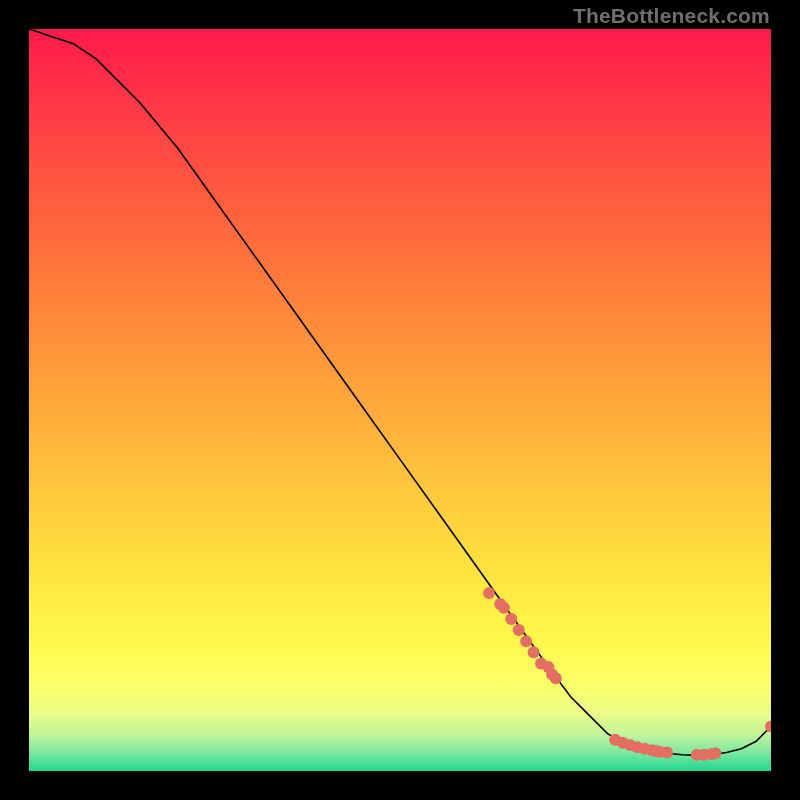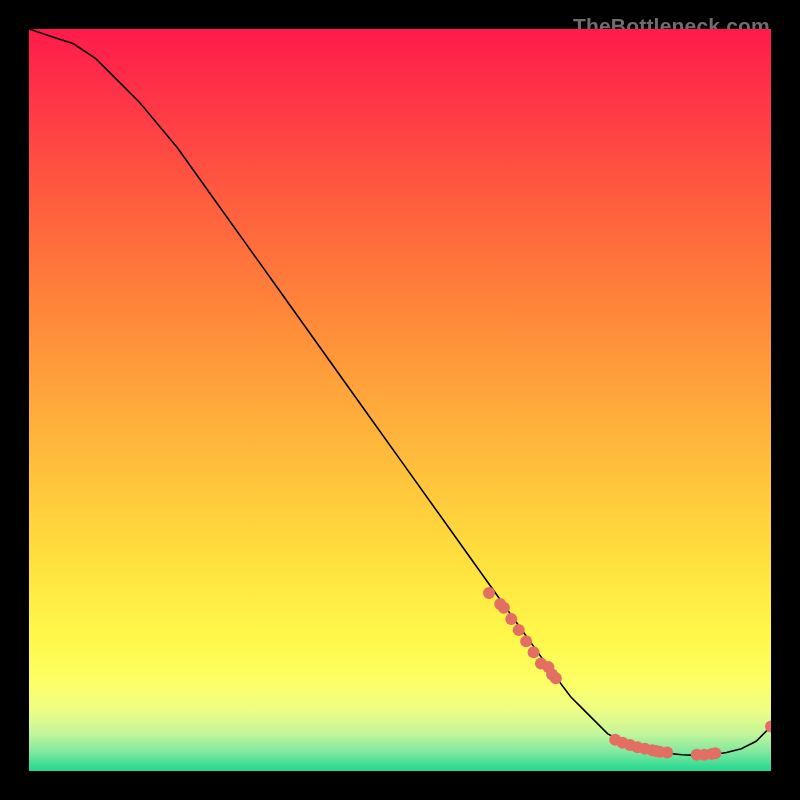--- a/index.html
+++ b/index.html
@@ -28,21 +28,20 @@
   }
   .watermark {
     position: absolute;
     top: 4px;
     right: 30px;
     color: #6e6e6e;
     font-size: 21px;
     font-weight: 600;
     letter-spacing: 0.2px;
     user-select: none;
-    margin-top: 10px;
   }
 </style>
 </head>
 <body>
 
 <div class="watermark">TheBottleneck.com</div>
 
 <div class="chart-frame">
   <svg class="plot-area" viewBox="0 0 742 742" preserveAspectRatio="none">
     <defs>

